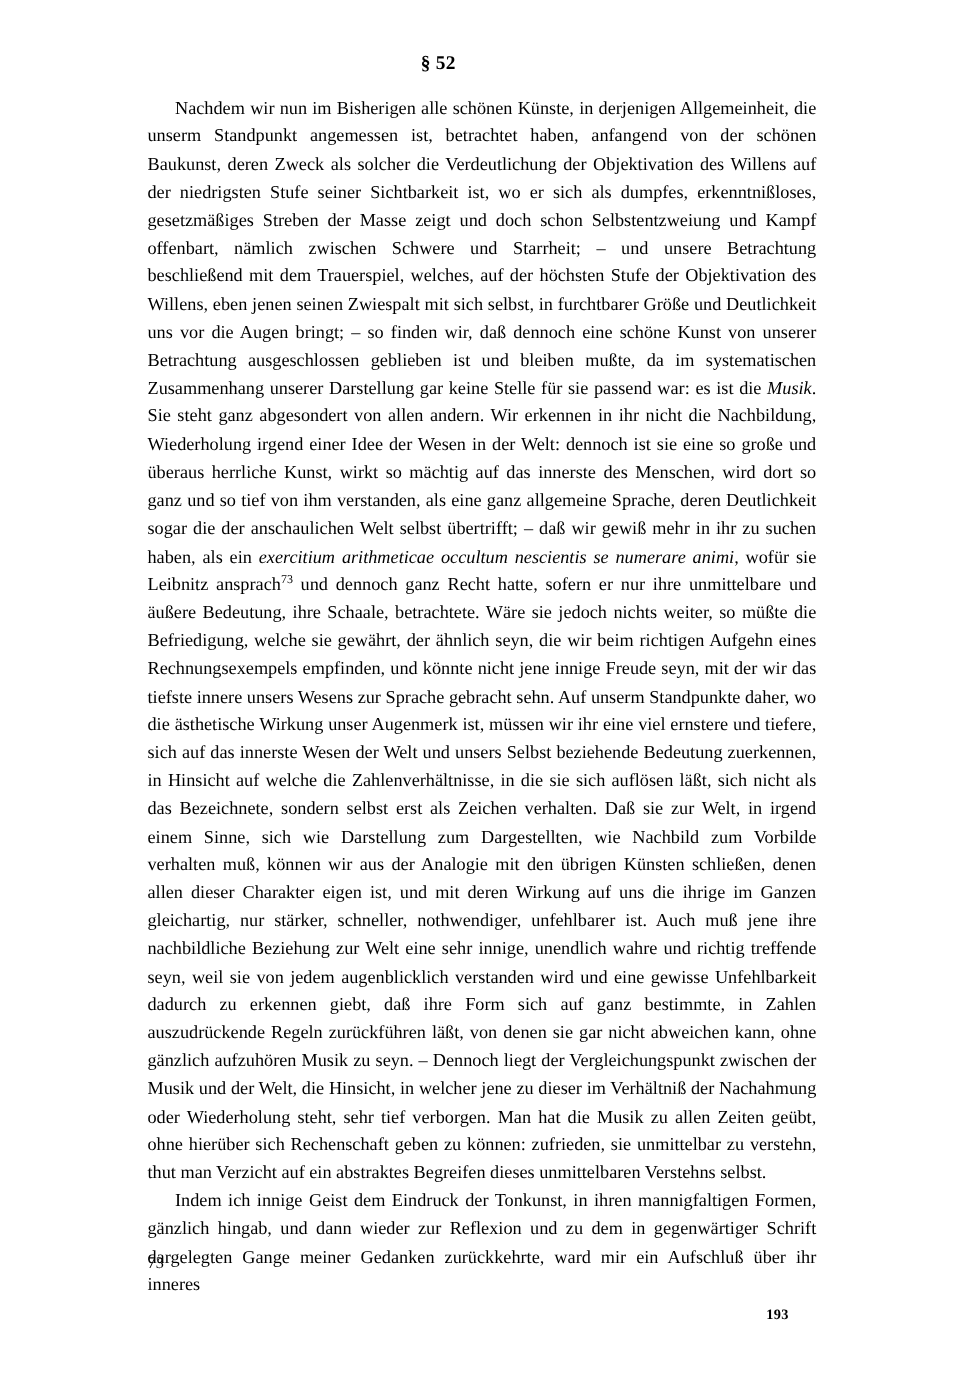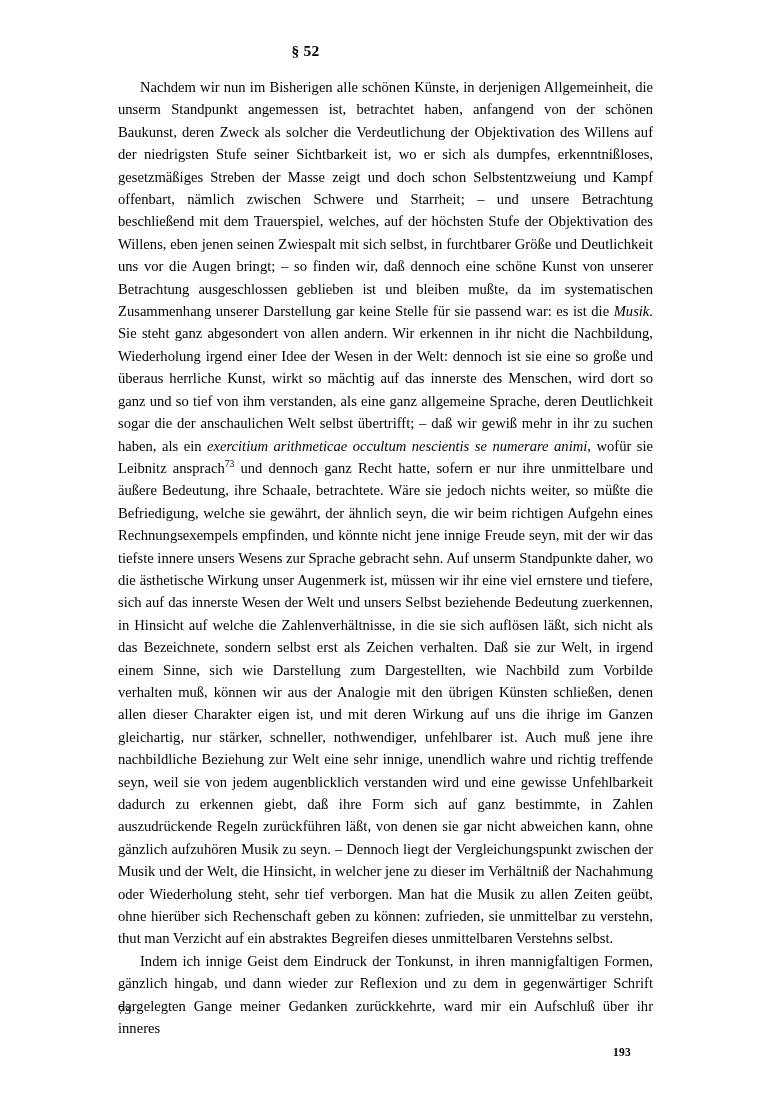--- a/index.html
+++ b/index.html
@@ -28,20 +28,21 @@
   
   .section-heading {
     position: absolute;
     left: 0;
     top: 42px;
     width: 611px;
     text-align: center;
     font-size: 15.5px;
     font-weight: bold;
     letter-spacing: 0.2px;
+    padding-left: 45px;
   }
 
   
   .textblock {
     position: absolute;
     left: 118px;
     top: 76px;
     width: 535px;
     font-size: 14.6px;
     line-height: 22.4px;

